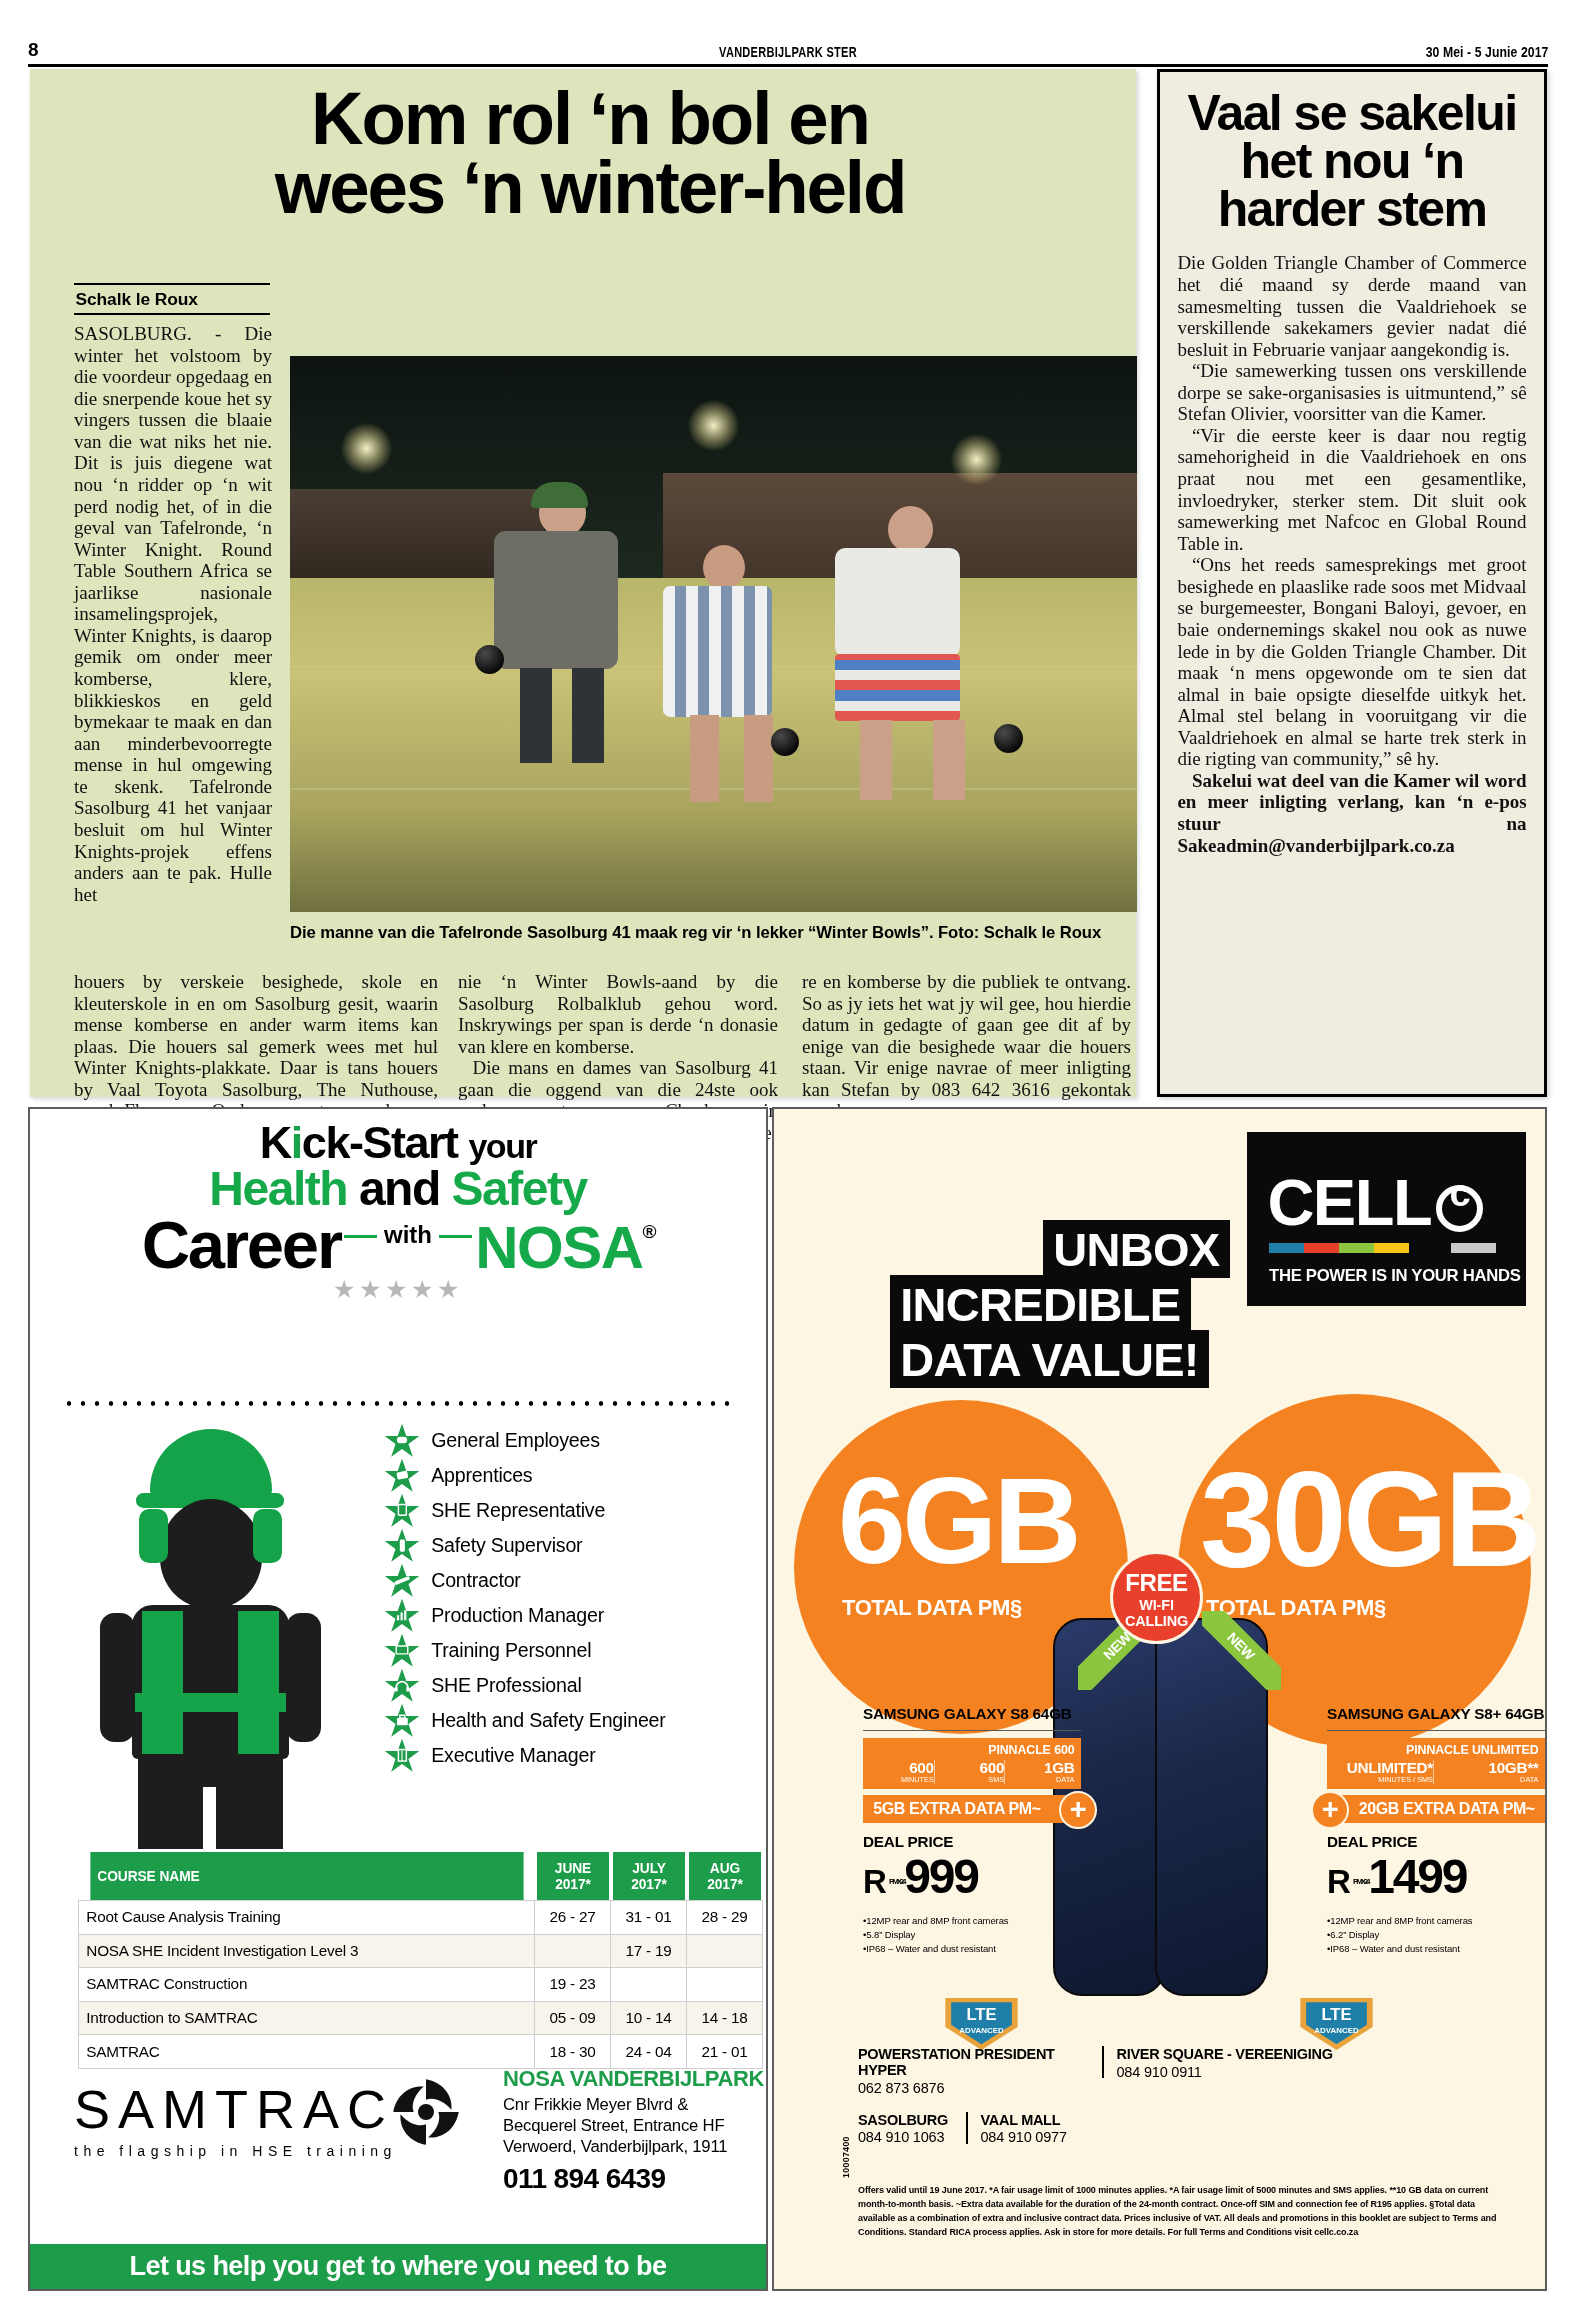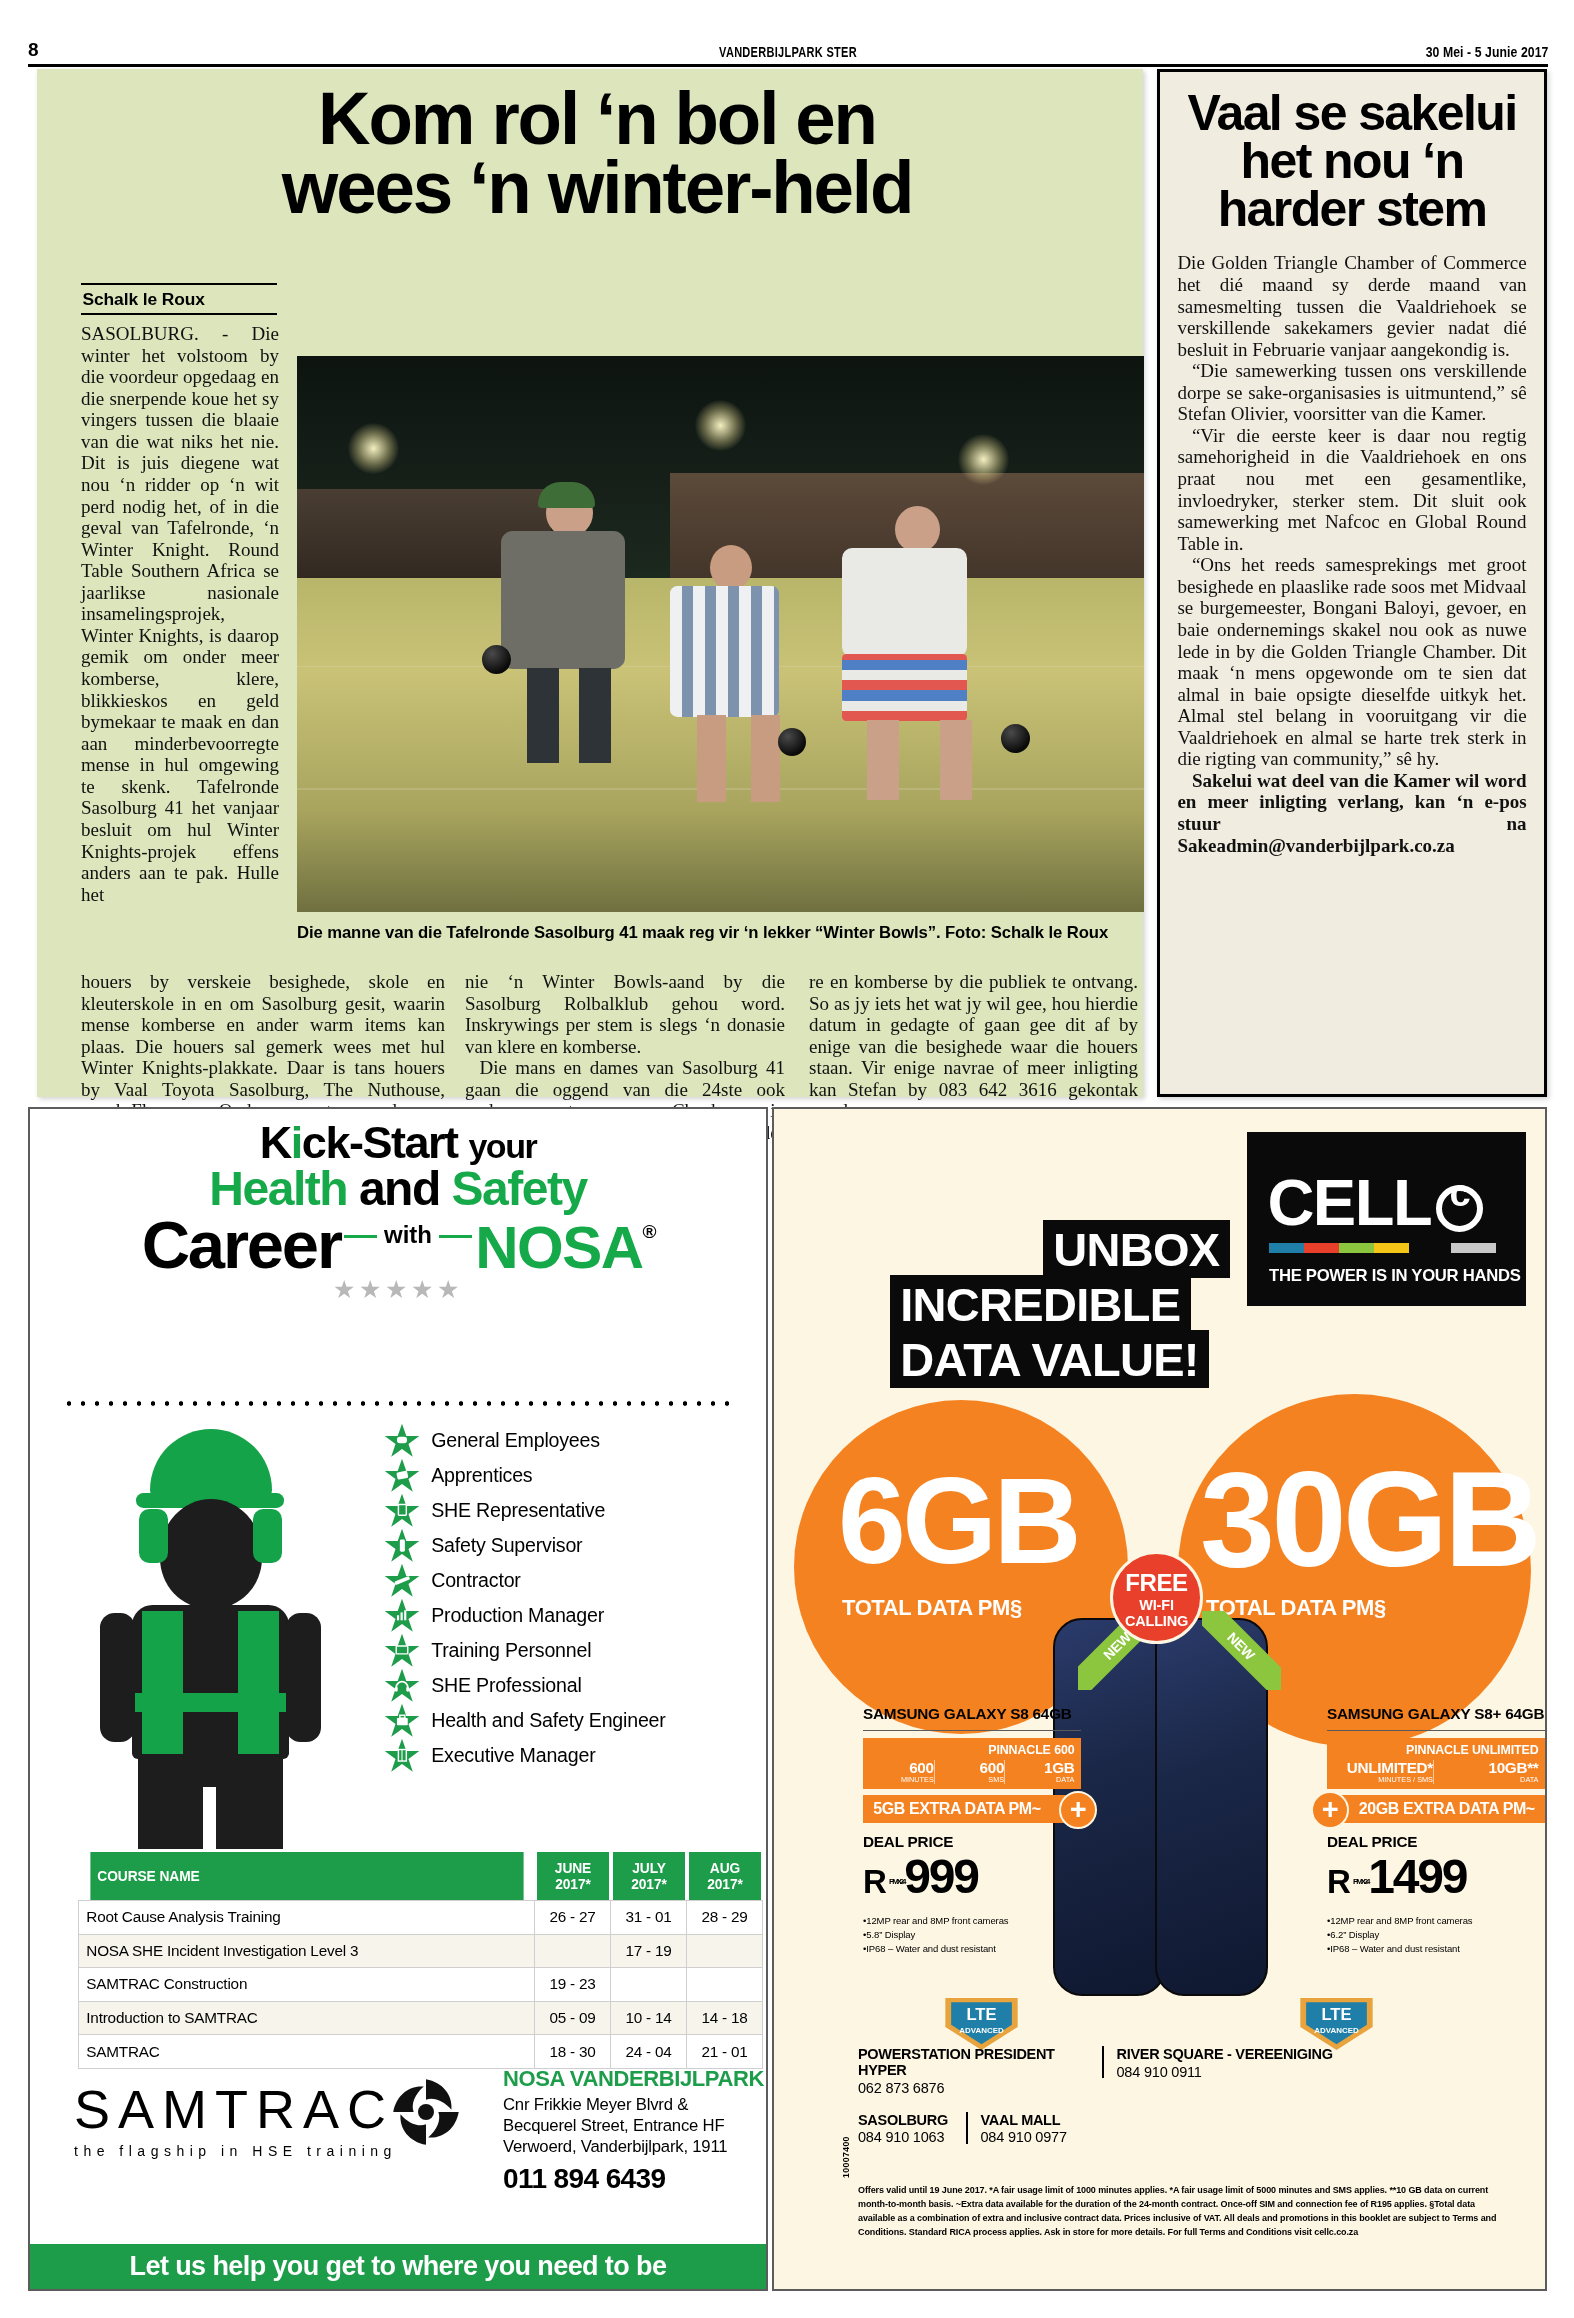--- a/index.html
+++ b/index.html
@@ -27,21 +27,21 @@
   #masthead .issue-date {
     font-weight: bold; font-size: 15.3px; letter-spacing: 0.1px;
     transform: scaleX(0.80); transform-origin: right bottom;
   }
   #masthead-rule {
     position: absolute; left: 28px; top: 64px; width: 1520px; height: 2.9px; background: #000;
   }
 
   
   #article-box {
-    position: absolute; left: 37px; top: 69px; width: 1106px; height: 1028px;
+    position: absolute; left: 30px; top: 69px; width: 1106px; height: 1028px;
     background: #dde5bc;
     box-shadow: 2.2px 2.2px 5.1px rgba(0,0,0,0.18);
   }
   #headline {
     position: absolute; left: 51px; top: 14.5px; width: 1018px;
     font-weight: bold; font-size: 75px; line-height: 0.93;
     letter-spacing: -2.2px; text-align: center;
     transform: scaleX(0.97); transform-origin: center top;
   }
   #headline .l2 { display: block; }
@@ -488,21 +488,21 @@
     </div>
   </div>
 
   <div id="caption">Die manne van die Tafelronde Sasolburg 41 maak reg vir ‘n lekker “Winter Bowls”. Foto: Schalk le Roux</div>
 
   <div id="col2-wide" class="serif-col">
     <p>houers by verskeie besighede, skole en kleuterskole in en om Sasolburg gesit, waarin mense komberse en ander warm items kan plaas. Die houers sal gemerk wees met hul Winter Knights-plakkate. Daar is tans houers by Vaal Toyota Sasolburg, The Nuthouse, asook Flanagans. Oudergewoonte gaan daar op Saterdag 24 Ju-</p>
   </div>
 
   <div id="col3" class="serif-col">
-    <p>nie ‘n Winter Bowls-aand by die Sasolburg Rolbalklub gehou word. Inskrywings per stem is slegs ‘n donasie van klere en komberse.</p>
+    <p>nie ‘n Winter Bowls-aand by die Sasolburg Rolbalklub gehou word. Inskrywings per span is derde ‘n donasie van klere en komberse.</p>
     <p>Die mans en dames van Sasolburg 41 gaan die oggend van die 24ste ook oudergewoonte voor Checkers in Sasolburg staan om donasies van onder meer kos, kle-</p>
   </div>
 
   <div id="col4" class="serif-col">
     <p>re en komberse by die publiek te ontvang. So as jy iets het wat jy wil gee, hou hierdie datum in gedagte of gaan gee dit af by enige van die besighede waar die houers staan. Vir enige navrae of meer inligting kan Stefan by 083 642 3616 gekontak word.</p>
     <p>Skole wat betrokke wil raak, kan Steven by 073 707 5383 kontak.</p>
   </div>
 </div>
 
 <div id="sidebar-box">

